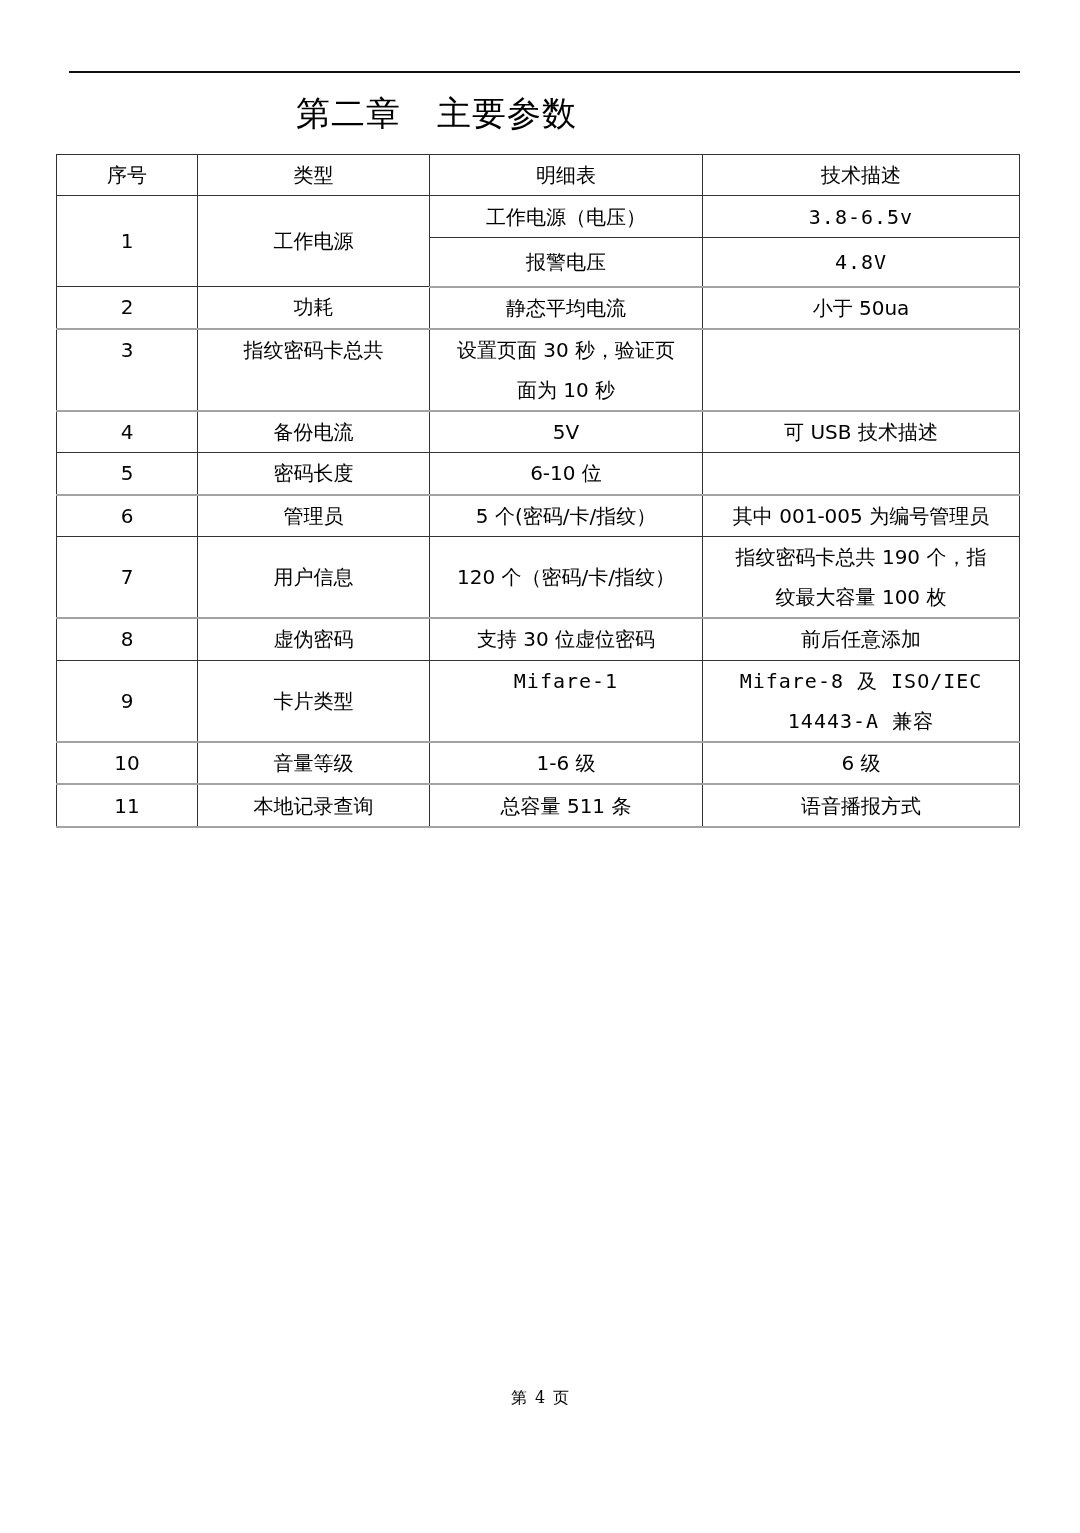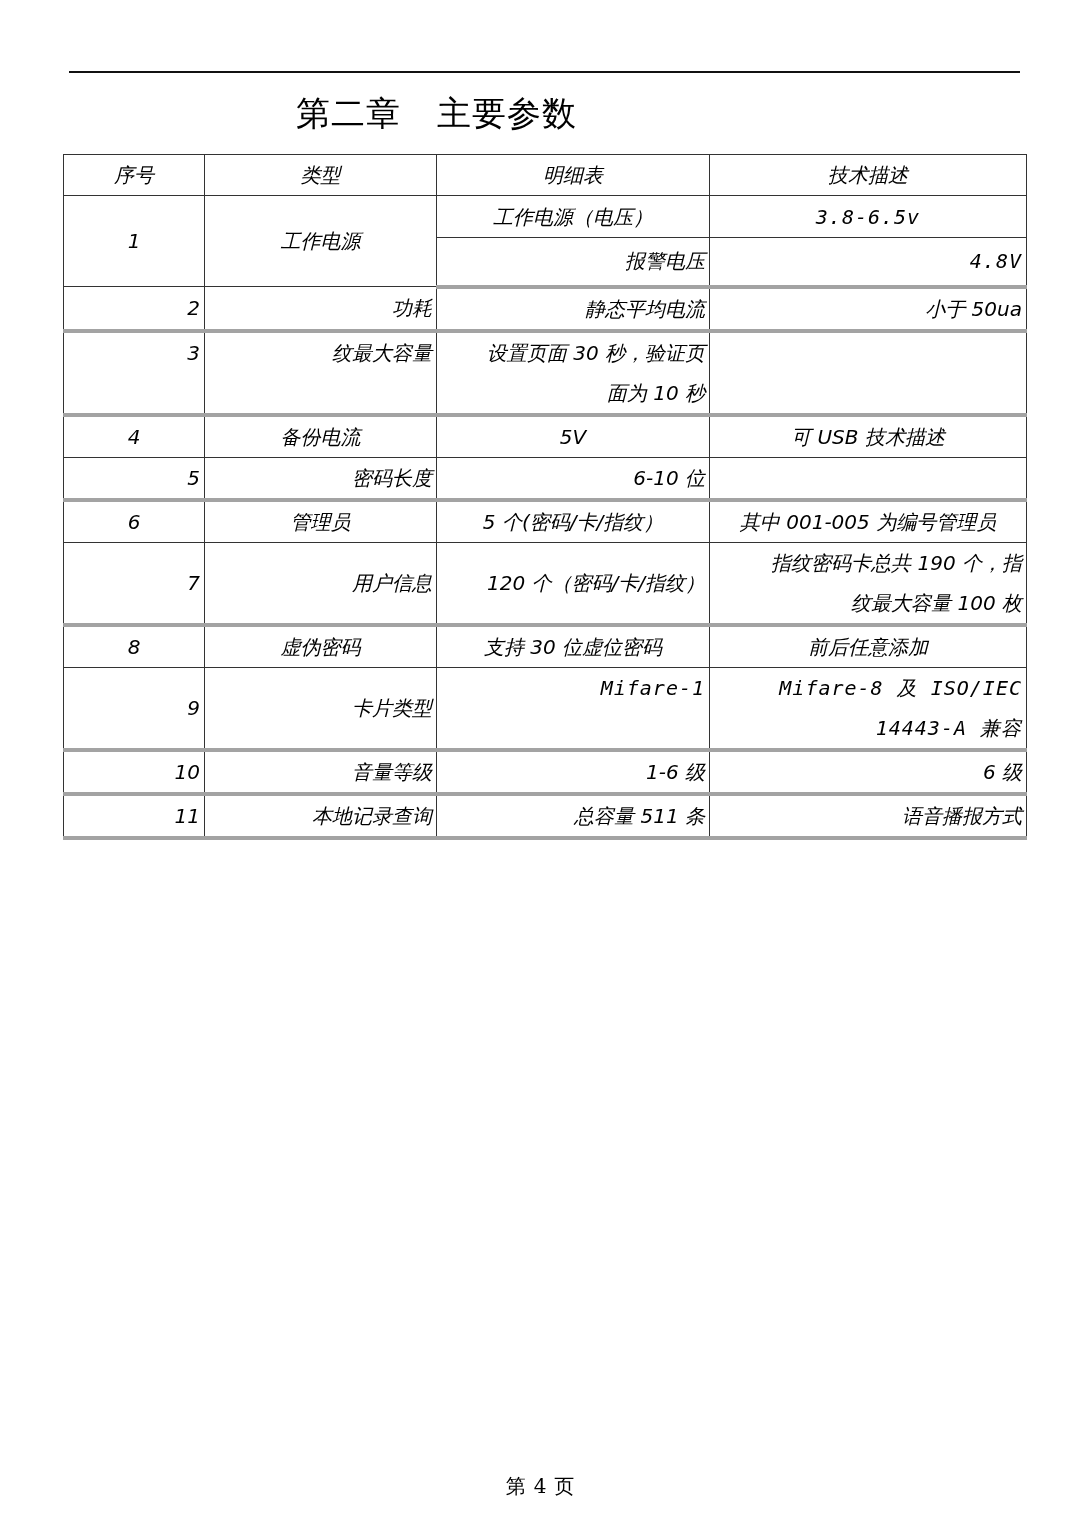--- a/index.html
+++ b/index.html
@@ -4,30 +4,30 @@
 <style>
   html, body { margin: 0; padding: 0; background: #ffffff; }
   body { width: 1080px; height: 1533px; position: relative; overflow: hidden;
          font-family: "DejaVu Sans", "Liberation Sans", sans-serif; color: #000; }
   .top-rule { position: absolute; left: 69px; top: 71px; width: 951px; height: 0;
               border-top: 2px solid #111; }
   .title { position: absolute; left: 0; top: 88px; width: 873px; text-align: center;
            font-family: "DejaVu Serif", "Liberation Serif", serif; font-size: 34px;
            letter-spacing: 1px; line-height: 50px; }
   .title .gap { display: inline-block; width: 36px; }
-  table.params { position: absolute; left: 63px; top: 154px; width: 867px;
-                 border-collapse: collapse; table-layout: fixed; font-size: 20px; font-style: italic; }
+  table.params { position: absolute; left: 56px; top: 154px; width: 867px;
+                 border-collapse: collapse; table-layout: fixed; font-size: 20px; }
   table.params td { border: 1px solid #333; text-align: center; vertical-align: middle;
                     padding: 0 4px; line-height: 40px; }
   table.params td.top { vertical-align: top; }
-  table.params tr.thick td { border-bottom: 4px solid #a3a3a3; text-align: right; }
+  table.params tr.thick td { border-bottom: 2px solid #a3a3a3; }
   .c1 { width: 141px; } .c2 { width: 232px; } .c3 { width: 273px; } .c4 { width: 317px; }
   .mono { font-family: "DejaVu Sans Mono", "Liberation Mono", monospace; letter-spacing: 1px; }
-  .footer { position: absolute; left: 0; top: 1473px; width: 1080px; text-align: center;
-            font-family: "DejaVu Serif", "Liberation Serif", serif; font-size: 20px; }
+  .footer { position: absolute; left: 0; top: 1388px; width: 1080px; text-align: center;
+            font-family: "DejaVu Serif", "Liberation Serif", serif; font-size: 16px; }
   .footer span { margin: 0 4px; }
 </style>
 </head>
 <body>
 
 <div class="top-rule"></div>
 
 <div class="title">
   <span>第二章</span><span class="gap"></span><span>主要参数</span>
 </div>
@@ -60,21 +60,21 @@
 
   <tr class="thick" style="height:42px">
     <td>2</td>
     <td>功耗</td>
     <td>静态平均电流</td>
     <td>小于 50ua</td>
   </tr>
 
   <tr class="thick" style="height:82px">
     <td class="top">3</td>
-    <td class="top">纹最大容量</td>
+    <td class="top">指纹密码卡总共</td>
     <td class="top">
       <div>设置页面 30 秒，验证页</div>
       <div>面为 10 秒</div>
     </td>
     <td></td>
   </tr>
 
   <tr style="height:42px">
     <td>4</td>
     <td>备份电流</td>

